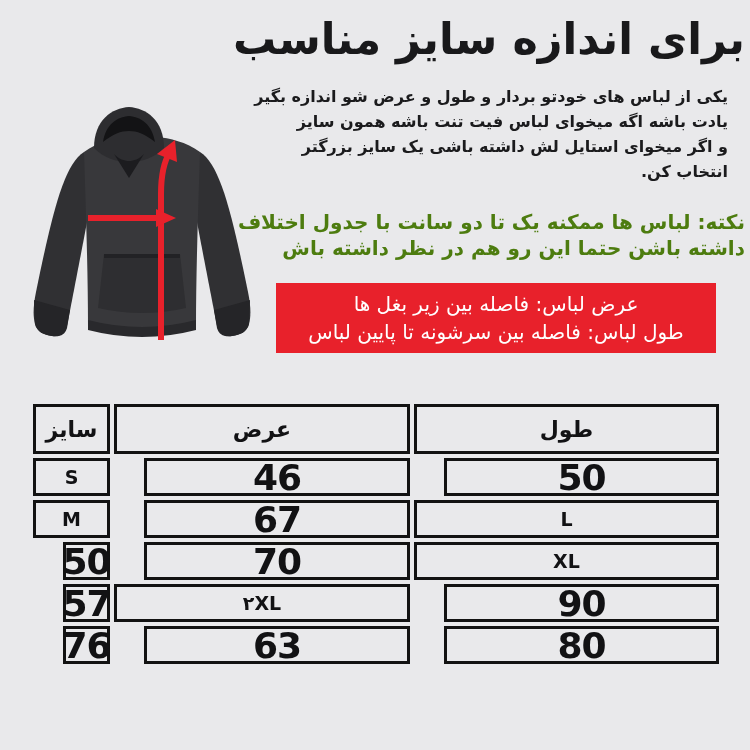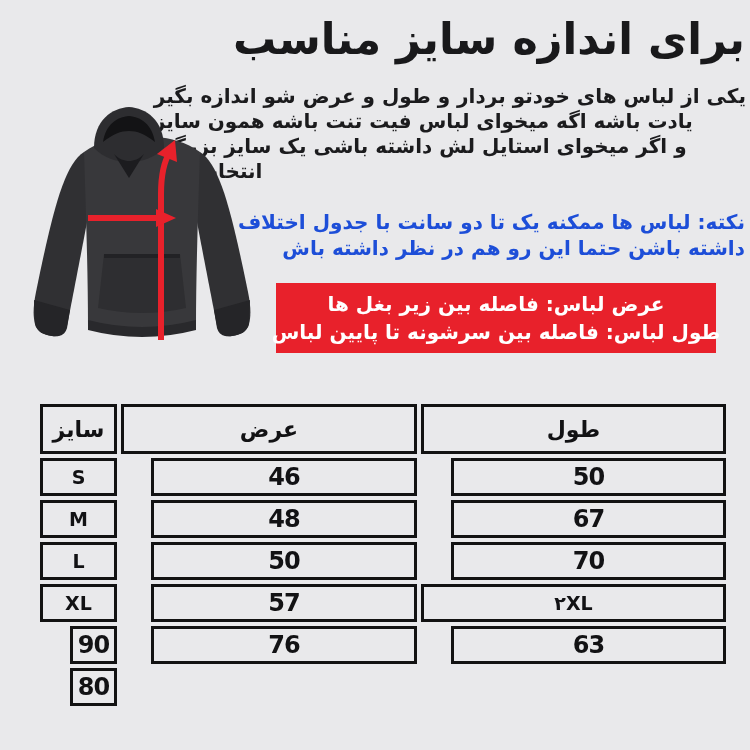--- a/index.html
+++ b/index.html
@@ -6,49 +6,49 @@
   .canvas{
     position:relative;width:750px;height:750px;overflow:hidden;
     background:#e9e9eb;direction:rtl;
     font-family:"DejaVu Sans",sans-serif;color:#1a1a1c;
   }
   .title{
     position:absolute;top:14px;right:5px;margin:0;
     font-size:43px;font-weight:bold;letter-spacing:-1px;white-space:nowrap;color:#19191b;
   }
   .intro{
-    position:absolute;top:84px;right:4px;
-    font-size:20px;font-weight:bold;line-height:25px;
-    text-align:left;white-space:nowrap;color:#1b1b1d;
+    position:absolute;top:84px;right:22px;
+    font-size:16px;font-weight:bold;line-height:25px;
+    text-align:right;white-space:nowrap;color:#1b1b1d;
   }
   .note{
     position:absolute;top:209px;right:5px;
     font-size:20px;font-weight:bold;line-height:26px;
-    text-align:right;white-space:nowrap;color:#1d4ed8;
+    text-align:right;white-space:nowrap;color:#4d7c0f;
   }
   .banner{
     position:absolute;left:276px;top:283px;width:440px;height:70px;
     background:#e8212b;color:#ffffff;
     display:flex;flex-direction:column;justify-content:center;align-items:center;
-    font-size:20px;font-weight:bold;line-height:28px;text-align:center;white-space:nowrap;
+    font-size:20px;font-weight:normal;line-height:28px;text-align:center;white-space:nowrap;
   }
   .hoodie{position:absolute;left:18px;top:104px;width:248px;height:244px;}
   .size-table{
-    position:absolute;left:40px;top:404px;width:686px;
+    position:absolute;left:33px;top:404px;width:686px;
     display:grid;grid-template-columns:77px 296px 1fr;
     grid-template-rows:50px repeat(6,38px);gap:4px;direction:ltr;
   }
   .cell{
     border:3px solid #121212;background:transparent;
     display:flex;align-items:center;justify-content:center;
     font-weight:bold;color:#121214;
   }
   .cell.hdr{font-size:22px;}
   .cell.size{font-size:19px;direction:ltr;}
-  .cell.num{font-size:24px;direction:ltr;letter-spacing:-1px;margin-left:30px;}
+  .cell.num{font-size:36px;direction:ltr;letter-spacing:-1px;margin-left:30px;}
 </style>
 </head>
 <body>
 
 <div class="canvas">
 
   <h1 class="title">برای اندازه سایز مناسب</h1>
 
   <div class="intro">
     <div>یکی از لباس های خودتو بردار و طول و عرض شو اندازه بگیر</div>
@@ -107,21 +107,20 @@
 
     <div class="cell hdr">سایز</div>
     <div class="cell hdr">عرض</div>
     <div class="cell hdr">طول</div>
 
     <div class="cell size">S</div>
     <div class="cell num">46</div>
     <div class="cell num">50</div>
 
     <div class="cell size">M</div>
-    <div class="cell num">48</div>
     <div class="cell num">67</div>
 
     <div class="cell size">L</div>
     <div class="cell num">50</div>
     <div class="cell num">70</div>
 
     <div class="cell size">XL</div>
     <div class="cell num">57</div>
 
     <div class="cell size">۲XL</div>

